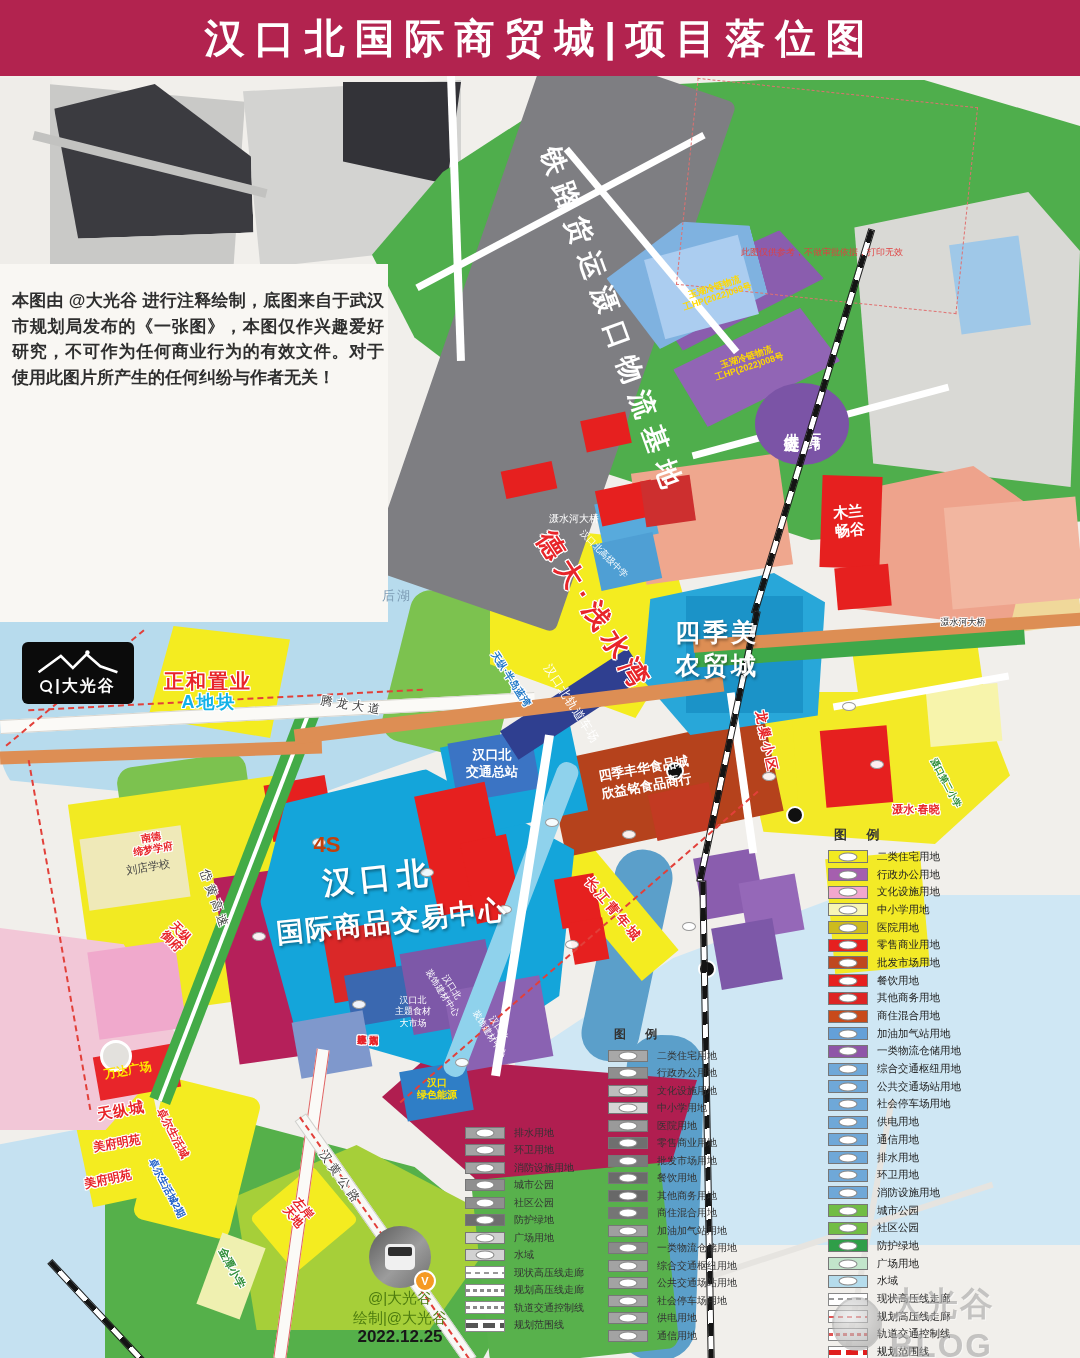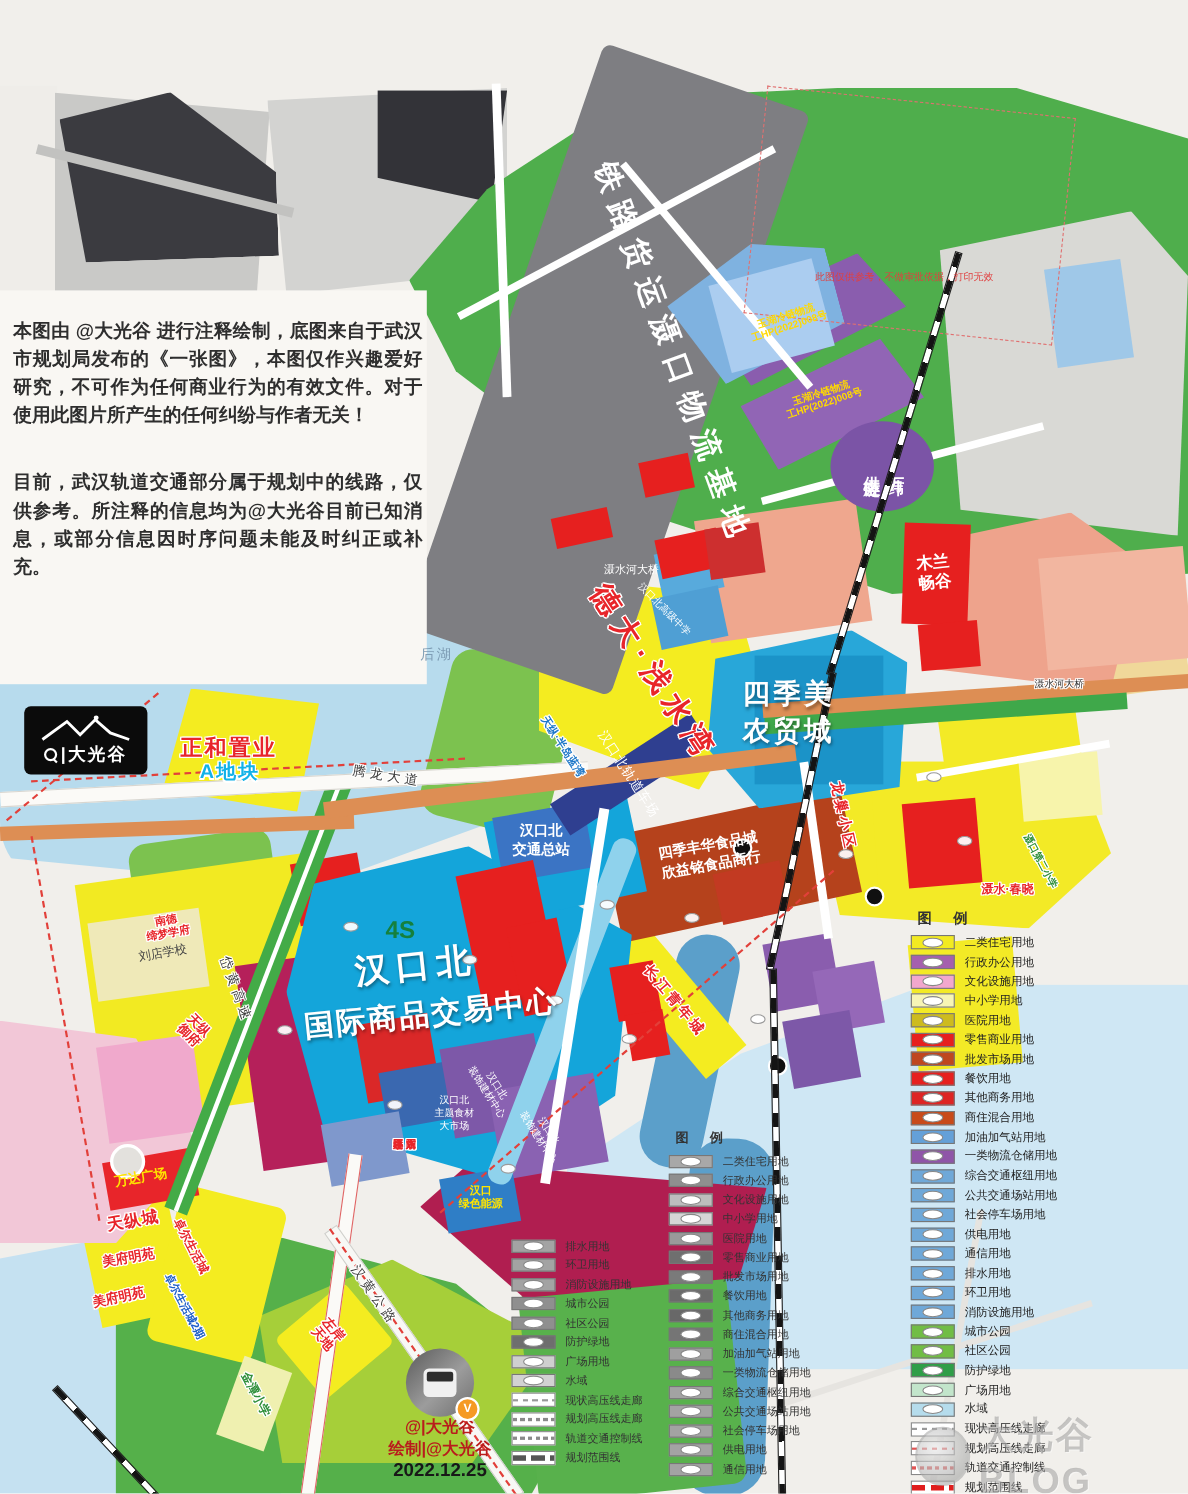--- a/index.html
+++ b/index.html
@@ -50,33 +50,36 @@
   .mag::after{content:"";position:absolute;width:2px;height:5px;background:#fff;left:7px;top:7px;transform:rotate(-45deg);}
   .vanke{background:#7b54a6;border-radius:50%;display:flex;align-items:center;justify-content:center;gap:3px;z-index:2;}
   .vcol{writing-mode:vertical-rl;color:#fff;font-weight:bold;font-size:15px;letter-spacing:2px;}
   .credit{position:absolute;left:318px;top:1226px;width:164px;text-align:center;z-index:7;}
   .avatar{position:relative;width:62px;height:62px;margin:0 auto;border-radius:50%;
           background:linear-gradient(135deg,#5a5a5a,#9c9c9c 55%,#6e6e6e);overflow:hidden;}
   .tram{position:absolute;left:16px;top:18px;width:30px;height:26px;background:#f0f0f0;border-radius:5px;}
   .tram::before{content:"";position:absolute;left:3px;top:3px;right:3px;height:9px;background:#2e2e2e;border-radius:2px;}
   .vbadge{position:absolute;left:96px;top:44px;width:18px;height:18px;background:#f59a23;border:2px solid #fff;
           border-radius:50%;color:#fff;font-size:11px;font-weight:bold;line-height:18px;text-align:center;}
-  .credit-line{font-size:15px;font-weight:700;color:#b91c1c;line-height:1.3;}
+  .credit-line{font-size:15px;font-weight:400;color:#4d7c0f;line-height:1.3;}
   .credit-date{font-size:17px;font-weight:800;color:#181818;}
   .wmark{position:absolute;left:832px;top:1282px;display:flex;align-items:center;gap:8px;z-index:7;opacity:.75;}
   .wm-circle{width:50px;height:50px;border-radius:50%;background:radial-gradient(circle at 35% 35%,#e6e6e6,#8f8f8f);
              border:2px solid #aaa;opacity:.8;}
   .wm-text{font-size:33px;font-weight:900;letter-spacing:2px;color:rgba(125,125,125,.55);
            text-shadow:1px 1px 0 rgba(255,255,255,.6);}
   .roundabout{position:absolute;width:26px;height:26px;border-radius:50%;background:#e3e1dd;border:3px solid #fff;z-index:3;}
 </style>
 </head>
 <body>
 
 <div class="page">
+  <div class="hdr" style="background: rgb(178, 35, 79);">
+    <div class="hdr-title">汉口北国际商贸城|项目落位图</div>
+  </div>
 
   <div id="map">
     <div id="inner">
 
       <div class="z" style="left:0;top:78px;width:52px;height:450px;background:#efede9"></div>
       <div class="z" style="left:50px;top:80px;width:195px;height:218px;background:#c9c9c7;clip-path:polygon(0 2%,100% 10%,93% 100%,0 93%)"></div>
       <div class="z" style="left:243px;top:80px;width:218px;height:188px;background:#d3d3d1;clip-path:polygon(0 6%,100% 0,100% 88%,8% 100%)"></div>
       <div class="z" style="left:56px;top:84px;width:195px;height:152px;background:#3b3b40;clip-path:polygon(0 14%,52% 0,100% 50%,100% 100%,10% 100%);transform:rotate(-2deg)"></div>
       <div class="z" style="left:343px;top:82px;width:118px;height:102px;background:#333338;clip-path:polygon(0 0,100% 0,88% 100%,0 78%)"></div>
       <div class="z" style="left:30px;top:160px;width:240px;height:9px;background:#c2c2c0;transform:rotate(14deg)"></div>
@@ -216,21 +219,20 @@
       <div class="dot" style="left:252px;top:932px"></div>
       <div class="dot" style="left:545px;top:818px"></div>
       <div class="dot" style="left:682px;top:922px"></div>
       <div class="dot" style="left:870px;top:760px"></div>
       <div class="mdot" style="left:666px;top:762px"></div>
       <div class="mdot" style="left:786px;top:806px"></div>
       <div class="mdot" style="left:698px;top:960px"></div>
 
       <div class="z" style="left:0;top:264px;width:388px;height:358px;background:#f9f7f3"></div>
       <div class="disc" style="left:12px;top:288px;">本图由 @大光谷 进行注释绘制，底图来自于武汉市规划局发布的《一张图》，本图仅作兴趣爱好研究，不可作为任何商业行为的有效文件。对于使用此图片所产生的任何纠纷与作者无关！</div>
-      <div class="disc" style="left:12px;top:426px;">目前，武汉轨道交通部分属于规划中的线路，仅供参考。所注释的信息均为@大光谷目前已知消息，或部分信息因时序问题未能及时纠正或补充。</div>
 
       <div class="logo">
         <svg width="88" height="24" viewBox="0 0 100 28">
           <path d="M4 26 L30 7 L44 21 L60 5 L76 19 L96 26" stroke="#ffffff" stroke-width="3" fill="none"></path>
           <circle cx="61" cy="3" r="2.6" fill="#ffffff"></circle>
         </svg>
         <div class="logo-txt">
           <span class="mag"></span>
           <span>|大光谷</span>
         </div>
@@ -257,21 +259,21 @@
           <div class="lbl" style="left: 352px; top: 706px; font-size: 12px; color: rgb(58, 58, 58); letter-spacing: 4px; transform: translate(-50%, -50%) rotate(9deg); text-shadow: rgb(255, 255, 255) -1px 0px, rgb(255, 255, 255) 1px 0px, rgb(255, 255, 255) 0px -1px, rgb(255, 255, 255) 0px 1px, rgb(255, 255, 255) -1px -1px, rgb(255, 255, 255) 1px 1px, rgb(255, 255, 255) 1px -1px, rgb(255, 255, 255) -1px 1px;">腾龙大道</div>
           <div class="lbl" style="left: 214px; top: 900px; font-size: 12px; color: rgb(58, 58, 58); letter-spacing: 4px; transform: translate(-50%, -50%) rotate(70deg); text-shadow: rgb(255, 255, 255) -1px 0px, rgb(255, 255, 255) 1px 0px, rgb(255, 255, 255) 0px -1px, rgb(255, 255, 255) 0px 1px, rgb(255, 255, 255) -1px -1px, rgb(255, 255, 255) 1px 1px, rgb(255, 255, 255) 1px -1px, rgb(255, 255, 255) -1px 1px;">岱黄高速</div>
           <div class="lbl" style="left: 340px; top: 1178px; font-size: 12px; color: rgb(58, 58, 58); letter-spacing: 4px; transform: translate(-50%, -50%) rotate(55deg); text-shadow: rgb(255, 255, 255) -1px 0px, rgb(255, 255, 255) 1px 0px, rgb(255, 255, 255) 0px -1px, rgb(255, 255, 255) 0px 1px, rgb(255, 255, 255) -1px -1px, rgb(255, 255, 255) 1px 1px, rgb(255, 255, 255) 1px -1px, rgb(255, 255, 255) -1px 1px;">汉黄公路</div>
           <div class="lbl" style="left: 963px; top: 622px; font-size: 9px; color: rgb(51, 51, 51); transform: translate(-50%, -50%) rotate(0deg); text-shadow: rgb(255, 255, 255) -1px 0px, rgb(255, 255, 255) 1px 0px, rgb(255, 255, 255) 0px -1px, rgb(255, 255, 255) 0px 1px, rgb(255, 255, 255) -1px -1px, rgb(255, 255, 255) 1px 1px, rgb(255, 255, 255) 1px -1px, rgb(255, 255, 255) -1px 1px;">滠水河大桥</div>
           <div class="lbl" style="left: 492px; top: 764px; font-size: 13px; color: rgb(255, 255, 255); font-weight: bold; line-height: 1.3; transform: translate(-50%, -50%) rotate(0deg);">汉口北
 交通总站</div>
           <div class="lbl" style="left: 645px; top: 777px; font-size: 13px; color: rgb(255, 255, 255); font-weight: bold; line-height: 1.35; transform: translate(-50%, -50%) rotate(-10deg);">四季丰华食品城
 欣益铭食品商行</div>
           <div class="lbl" style="left: 378px; top: 878px; font-size: 31px; color: rgb(255, 255, 255); font-weight: bold; letter-spacing: 6px; transform: translate(-50%, -50%) rotate(-6deg); text-shadow: rgba(0, 0, 0, 0.4) 1px 2px 3px;">汉口北</div>
           <div class="lbl" style="left: 392px; top: 922px; font-size: 27px; color: rgb(255, 255, 255); font-weight: bold; letter-spacing: 2px; transform: translate(-50%, -50%) rotate(-6deg); text-shadow: rgba(0, 0, 0, 0.4) 1px 2px 3px;">国际商品交易中心</div>
-          <div class="lbl" style="left: 364px; top: 845px; font-size: 22px; color: #15803d; font-weight: bold; transform: translate(-50%, -50%) rotate(0deg);">4S</div>
+          <div class="lbl" style="left: 327px; top: 845px; font-size: 22px; color: #c2410c; font-weight: bold; transform: translate(-50%, -50%) rotate(0deg);">4S</div>
           <div class="lbl" style="left: 128px; top: 1071px; font-size: 12px; color: rgb(255, 228, 0); font-weight: bold; transform: translate(-50%, -50%) rotate(-10deg);">万达广场</div>
           <div class="lbl" style="left: 121px; top: 1110px; font-size: 15px; color: rgb(232, 37, 42); font-weight: bold; letter-spacing: 1px; transform: translate(-50%, -50%) rotate(-10deg); text-shadow: rgb(255, 255, 255) -1px 0px, rgb(255, 255, 255) 1px 0px, rgb(255, 255, 255) 0px -1px, rgb(255, 255, 255) 0px 1px, rgb(255, 255, 255) -1px -1px, rgb(255, 255, 255) 1px 1px, rgb(255, 255, 255) 1px -1px, rgb(255, 255, 255) -1px 1px;">天纵城</div>
           <div class="lbl" style="left: 117px; top: 1144px; font-size: 12px; color: rgb(232, 37, 42); font-weight: bold; transform: translate(-50%, -50%) rotate(-10deg); text-shadow: rgb(255, 255, 255) -1px 0px, rgb(255, 255, 255) 1px 0px, rgb(255, 255, 255) 0px -1px, rgb(255, 255, 255) 0px 1px, rgb(255, 255, 255) -1px -1px, rgb(255, 255, 255) 1px 1px, rgb(255, 255, 255) 1px -1px, rgb(255, 255, 255) -1px 1px;">美府明苑</div>
           <div class="lbl" style="left: 108px; top: 1180px; font-size: 12px; color: rgb(232, 37, 42); font-weight: bold; transform: translate(-50%, -50%) rotate(-12deg); text-shadow: rgb(255, 255, 255) -1px 0px, rgb(255, 255, 255) 1px 0px, rgb(255, 255, 255) 0px -1px, rgb(255, 255, 255) 0px 1px, rgb(255, 255, 255) -1px -1px, rgb(255, 255, 255) 1px 1px, rgb(255, 255, 255) 1px -1px, rgb(255, 255, 255) -1px 1px;">美府明苑</div>
           <div class="lbl" style="left: 173px; top: 1133px; font-size: 11px; color: rgb(232, 37, 42); font-weight: bold; transform: translate(-50%, -50%) rotate(62deg); text-shadow: rgb(255, 255, 255) -1px 0px, rgb(255, 255, 255) 1px 0px, rgb(255, 255, 255) 0px -1px, rgb(255, 255, 255) 0px 1px, rgb(255, 255, 255) -1px -1px, rgb(255, 255, 255) 1px 1px, rgb(255, 255, 255) 1px -1px, rgb(255, 255, 255) -1px 1px;">卓尔生活城</div>
           <div class="lbl" style="left: 167px; top: 1188px; font-size: 10px; color: rgb(32, 96, 200); font-weight: bold; transform: translate(-50%, -50%) rotate(62deg); text-shadow: rgb(255, 255, 255) -1px 0px, rgb(255, 255, 255) 1px 0px, rgb(255, 255, 255) 0px -1px, rgb(255, 255, 255) 0px 1px, rgb(255, 255, 255) -1px -1px, rgb(255, 255, 255) 1px 1px, rgb(255, 255, 255) 1px -1px, rgb(255, 255, 255) -1px 1px;">卓尔生活城2期</div>
           <div class="lbl" style="left: 298px; top: 1213px; font-size: 12px; color: rgb(232, 37, 42); font-weight: bold; line-height: 1.1; transform: translate(-50%, -50%) rotate(50deg); text-shadow: rgb(255, 255, 255) -1px 0px, rgb(255, 255, 255) 1px 0px, rgb(255, 255, 255) 0px -1px, rgb(255, 255, 255) 0px 1px, rgb(255, 255, 255) -1px -1px, rgb(255, 255, 255) 1px 1px, rgb(255, 255, 255) 1px -1px, rgb(255, 255, 255) -1px 1px;">左岸
 天地</div>
           <div class="lbl" style="left: 232px; top: 1268px; font-size: 11px; color: rgb(47, 143, 58); font-weight: bold; transform: translate(-50%, -50%) rotate(62deg); text-shadow: rgb(255, 255, 255) -1px 0px, rgb(255, 255, 255) 1px 0px, rgb(255, 255, 255) 0px -1px, rgb(255, 255, 255) 0px 1px, rgb(255, 255, 255) -1px -1px, rgb(255, 255, 255) 1px 1px, rgb(255, 255, 255) 1px -1px, rgb(255, 255, 255) -1px 1px;">金潭小学</div>
           <div class="lbl" style="left: 148px; top: 867px; font-size: 11px; color: rgb(68, 68, 68); transform: translate(-50%, -50%) rotate(-10deg);">刘店学校</div>

